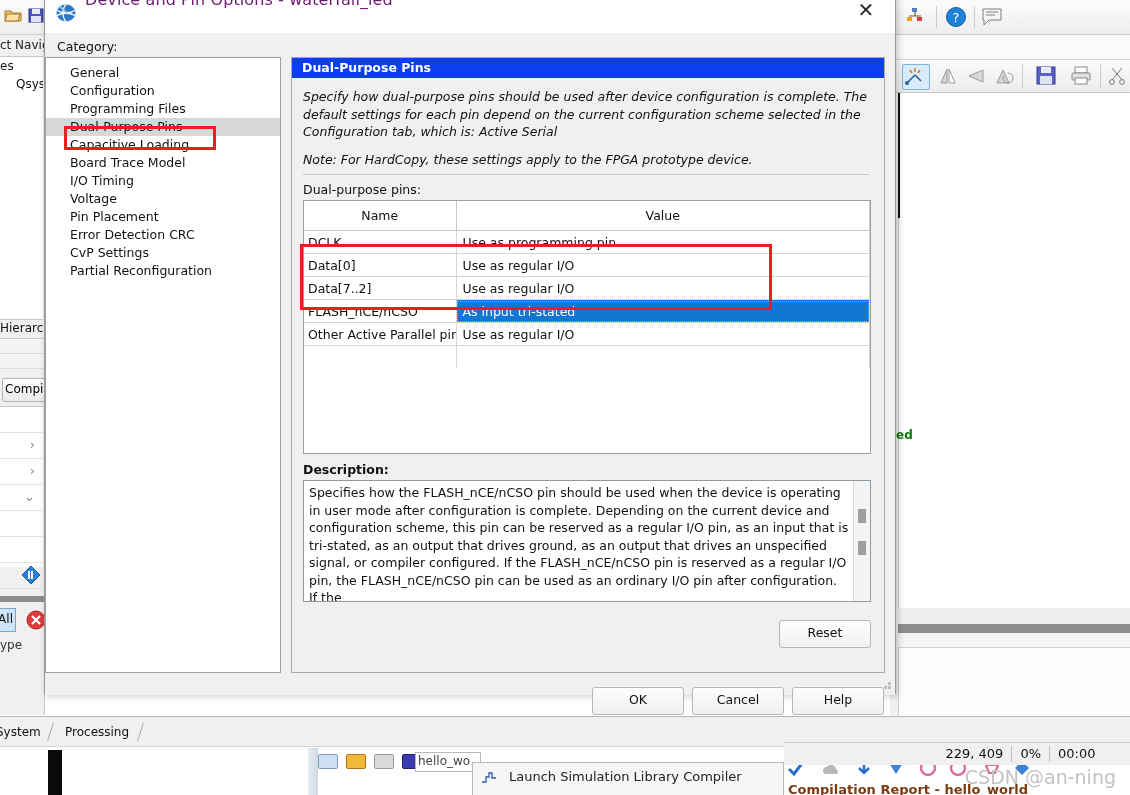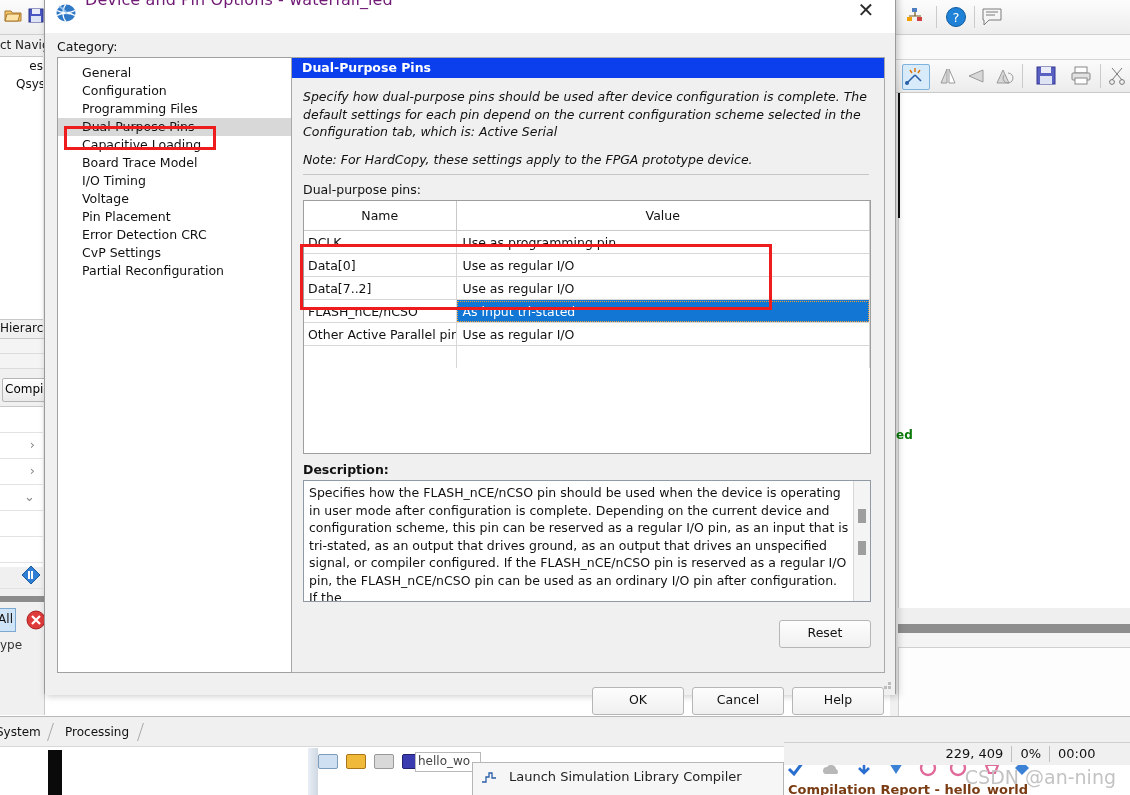--- a/index.html
+++ b/index.html
@@ -33,21 +33,21 @@
 
   .bg-nav-title {
     position: absolute; left: 0; top: 38px; width: 44px; height: 16px;
     font-size: 12px; color: #222; white-space: nowrap; padding-left: 0px;
   }
   .bg-treebox {
     position:absolute; left:0; top:56px; width: 43px; height: 262px;
     background:#fff; border-top:1px solid #c8c8c8; border-bottom:1px solid #c8c8c8;
     overflow:hidden;
   }
-  .bg-tree-row { font-size: 12px; color:#111; white-space:nowrap; padding-left:0px; height:18px; line-height:18px;text-align:right;}
+  .bg-tree-row { font-size: 12px; color:#111; white-space:nowrap; padding-left:0px; height:18px; line-height:18px;}
   .bg-tree-row.indent { padding-left: 16px; }
   .bg-hier {
     position:absolute; left:0; top:318px; width:44px; height:20px;
     font-size:12px; color:#111; line-height:20px; white-space:nowrap;
     border-bottom: 1px solid #c8c8c8;
   }
   .bg-strip { position:absolute; left:0; width:44px; height:14px; background:#f4f4f4; border-bottom:1px solid #dcdcdc; }
   .bg-compbtn {
     position:absolute; left:2px; top:378px; width:42px; height:22px;
     background:linear-gradient(#ffffff,#eaeaea); border:1px solid #b5b5b5;
@@ -191,21 +191,21 @@
   .dlg-body {
     position:absolute; left:0; top:44px; width:100%; height:662px;
     background:#f0f0f0;
   }
 
   .lbl-category {
     position:absolute; left:12px; top:6px; font-size:12.5px; color:#111;
   }
 
   .cat-list {
-    position:absolute; left:12px; top:24px; width:236px; height:616px;
+    position:absolute; left:0; top:24px; width:236px; height:616px;
     background:#ffffff; border:1px solid #a0a0a0; box-sizing:border-box;
     padding-top:6px; overflow:hidden;
   }
   .cat-item {
     height:18px; line-height:18px; padding-left:24px; font-size:12.5px;
     color:#111; white-space:nowrap; cursor:default;
   }
   .cat-item.selected { background:#d8d8d8; }
 
   .red-box {

